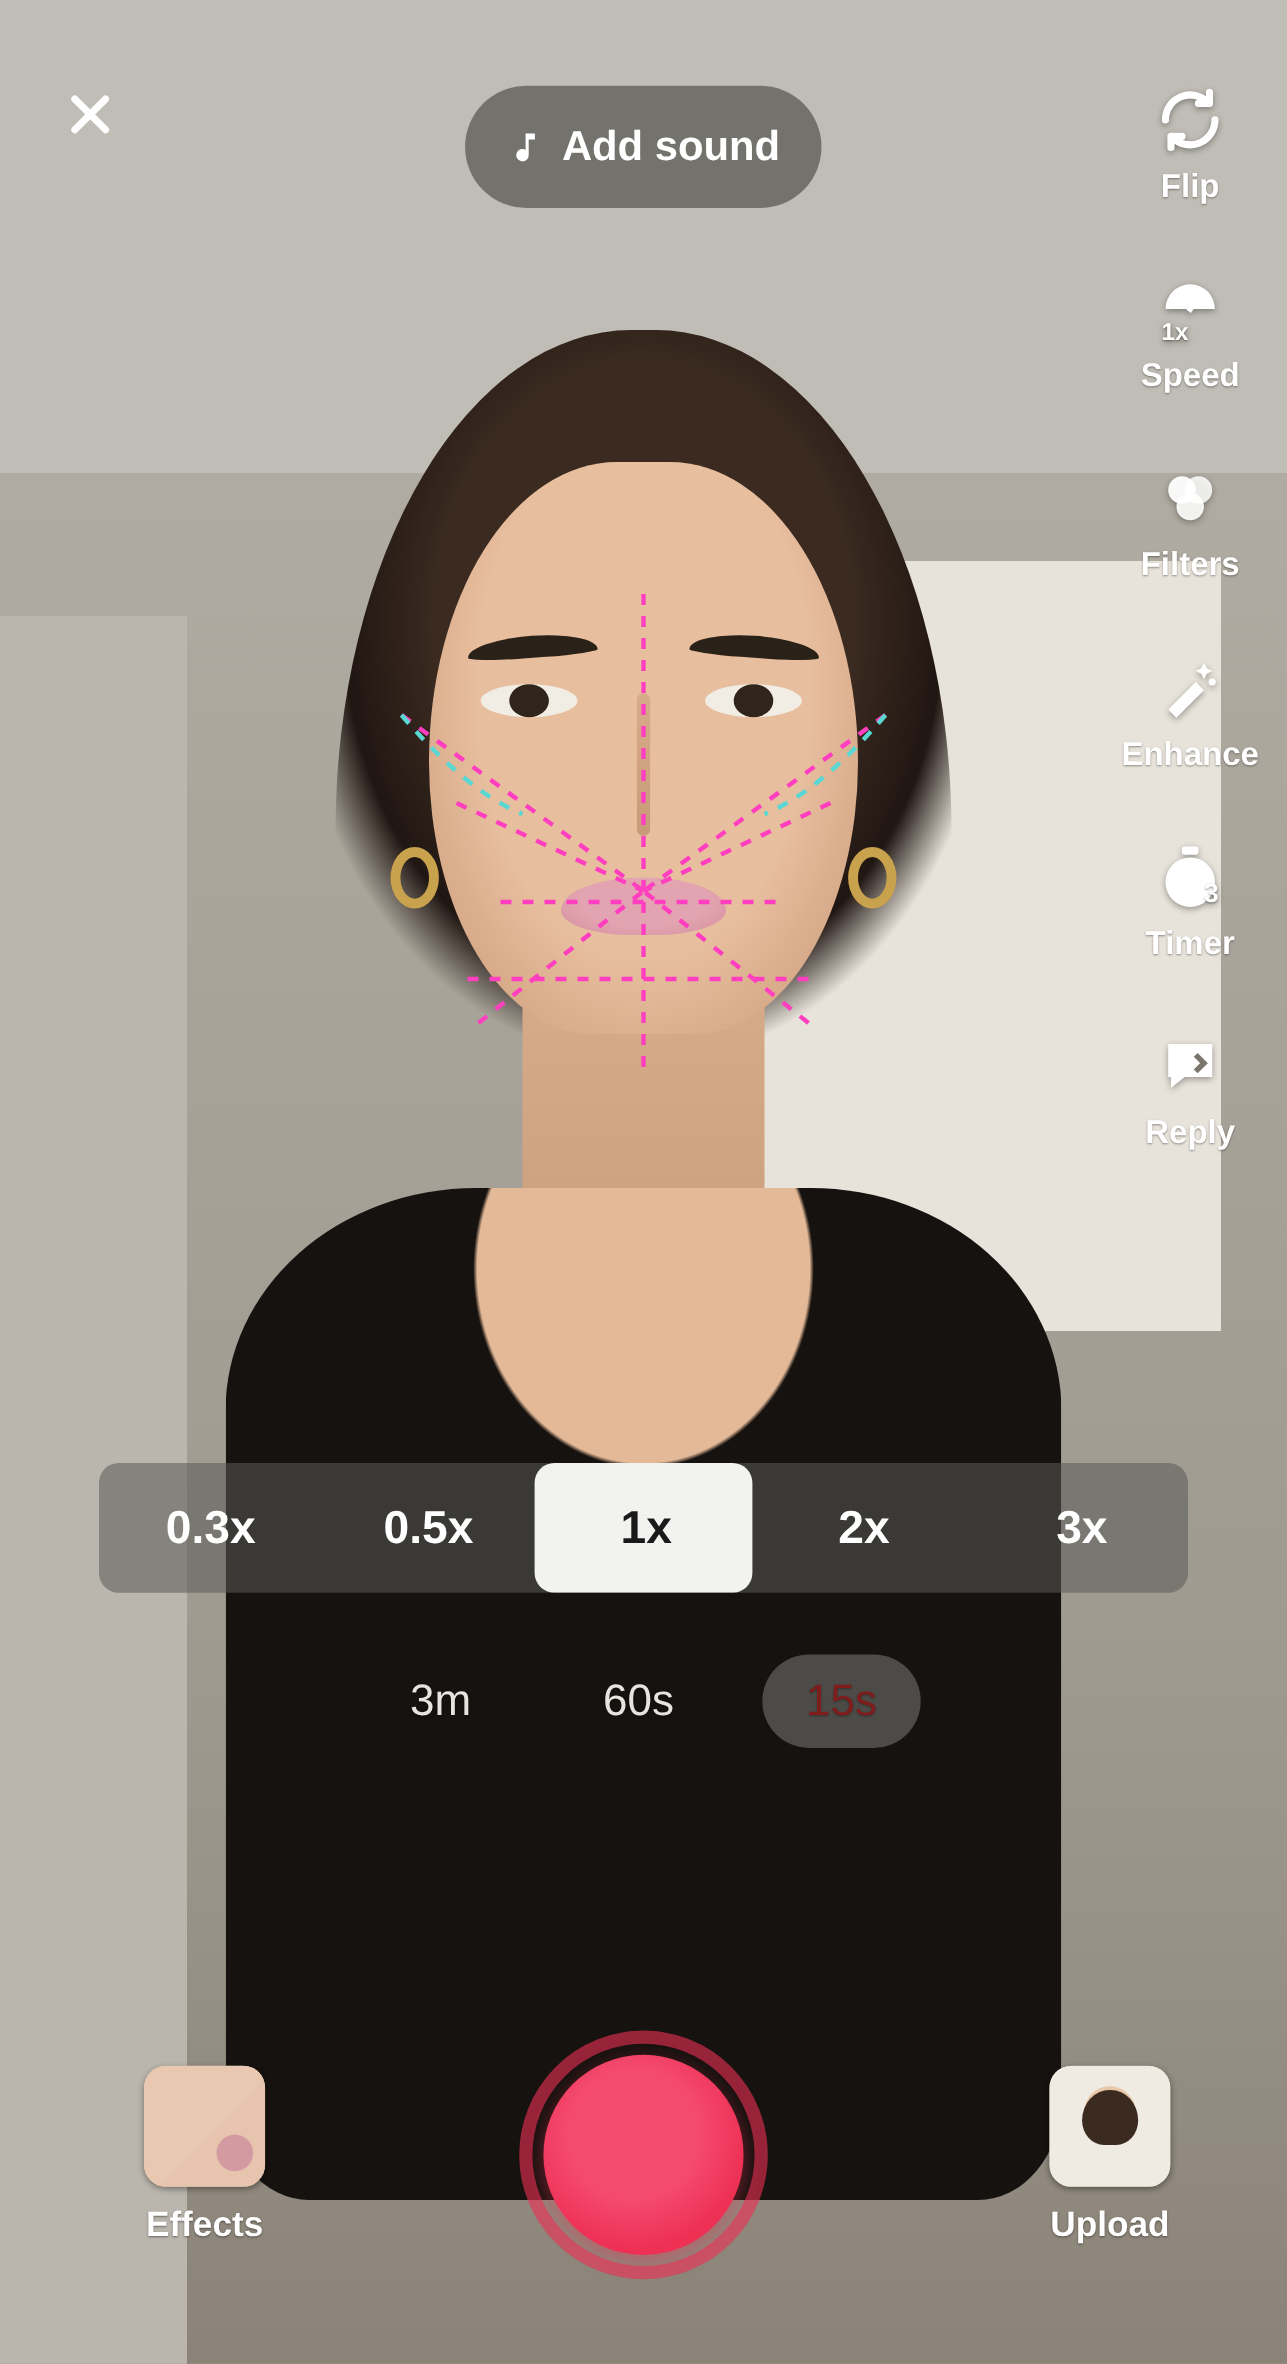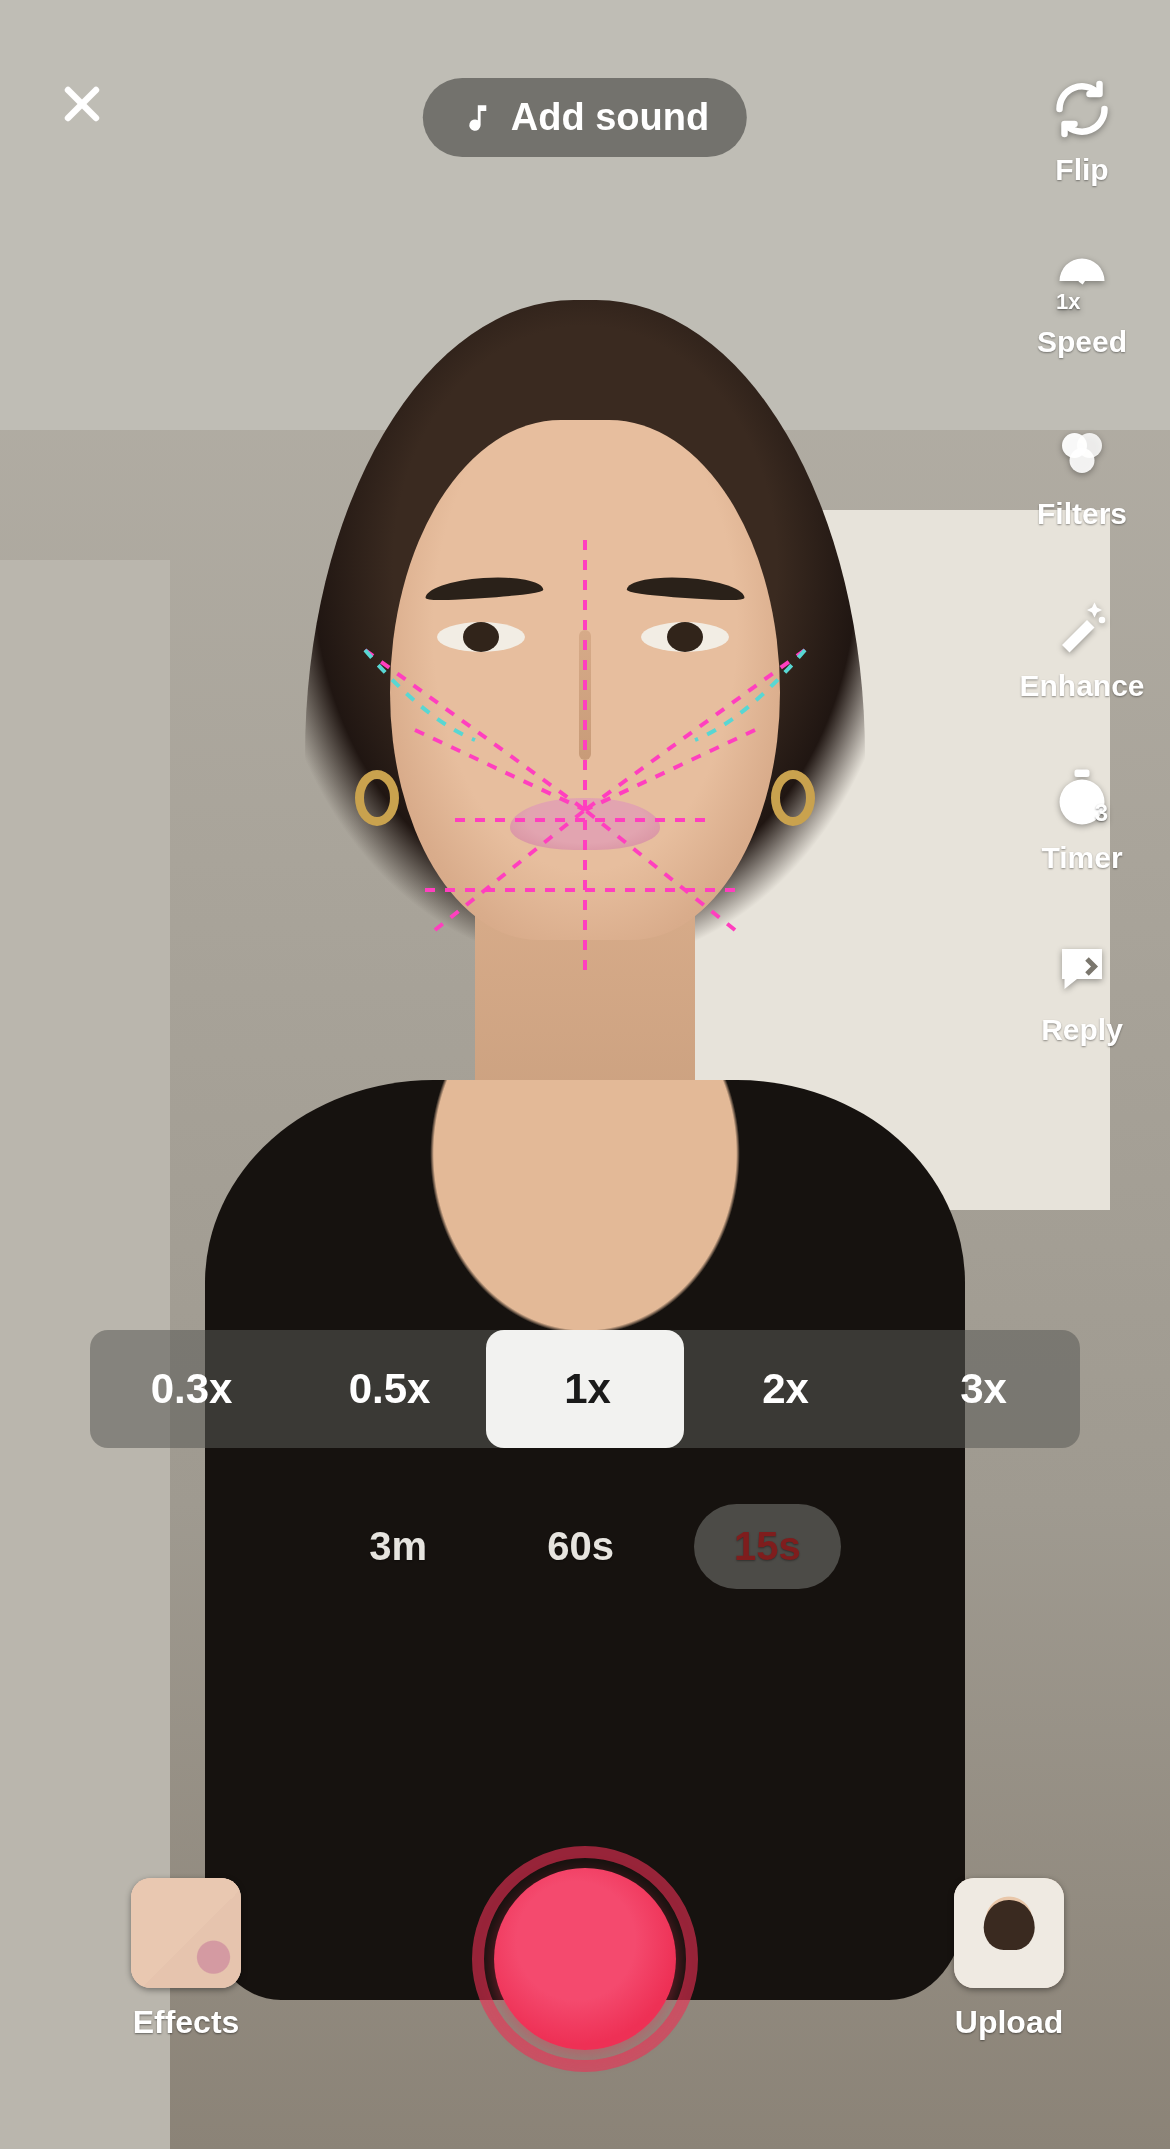--- a/index.html
+++ b/index.html
@@ -89,21 +89,21 @@
   
   .close-btn {
     position:absolute; left:50px; top:72px; width:64px; height:64px;
     display:flex; align-items:center; justify-content:center;
     background:transparent; border:none; cursor:pointer;
   }
   .add-sound {
     position:absolute; left:50%; top:78px; transform:translateX(-50%);
     background: var(--pill-bg);
     border-radius: 999px;
-    padding: 18px 38px;
+    padding: 34px 38px;
     display:flex; align-items:center; gap:16px;
     font-size: 38px; font-weight: 700; color: var(--white);
     border:none; cursor:pointer;
   }
   .add-sound svg { width:34px; height:34px; }
 
   
   .side-toolbar {
     position:absolute; right:28px; top:76px;
     display:flex; flex-direction:column; align-items:flex-end; gap:60px;
@@ -133,21 +133,21 @@
     background: var(--zoom-sel-bg); color: var(--zoom-sel-fg);
     border-radius:18px;
   }
 
   
   .duration-row {
     position:absolute; left:0; right:0; top:1504px;
     display:flex; justify-content:center; gap:40px;
   }
   .dur {
-    font-size:40px; font-weight:700; color:#e6e4df;
+    font-size:40px; font-weight:400; color:#e6e4df;
     padding:20px 40px; border-radius:999px; border:none; background:transparent; cursor:pointer;
     text-shadow: 0 1px 2px rgba(0,0,0,0.35);
   }
   .dur.selected { background: var(--pill-bg2); color:#7f1d1d; }
 
   
   .bottom {
     position:absolute; left:0; right:0; bottom:50px; height:280px;
     display:flex; align-items:center; justify-content:space-between;
     padding: 0 100px;

